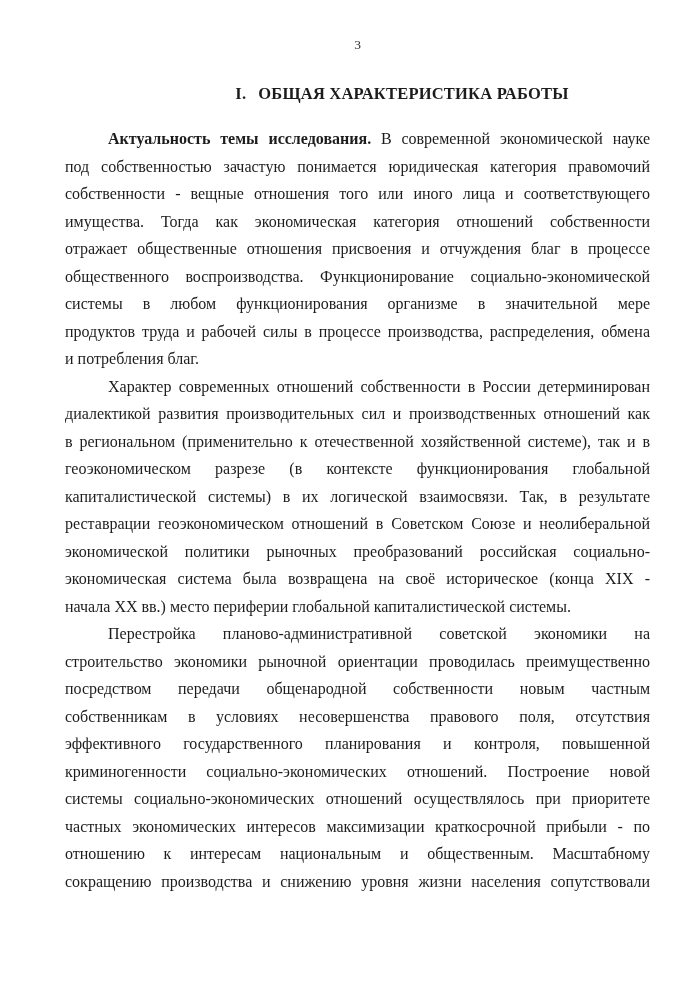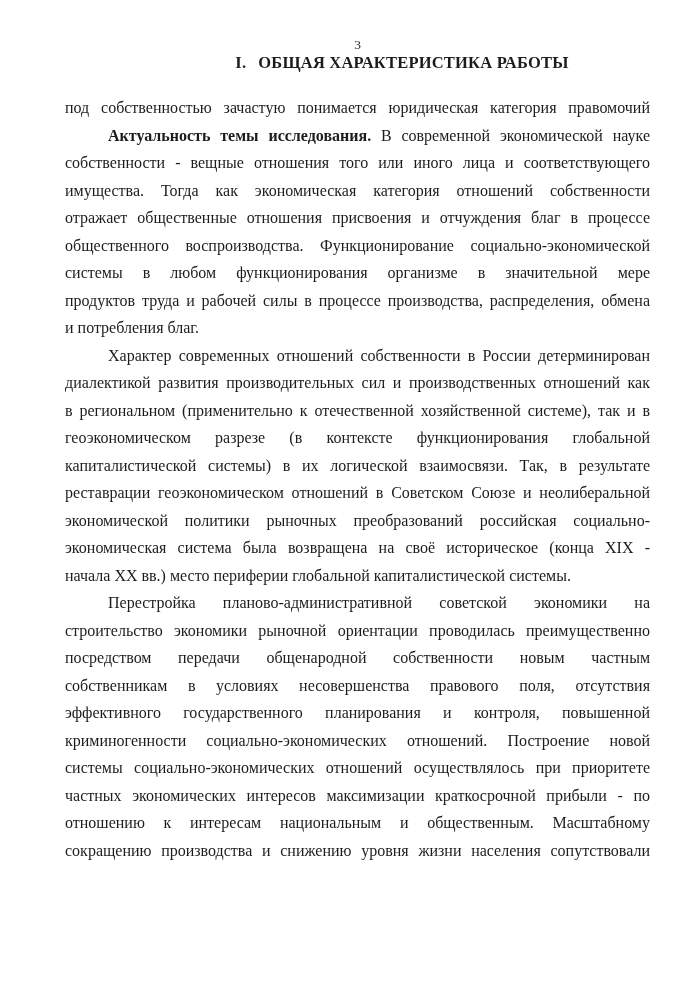--- a/index.html
+++ b/index.html
@@ -19,20 +19,21 @@
     color: #1c1c1c;
     overflow: hidden;
   }
   .page-number {
     text-align: center;
     font-size: 13.5px;
     line-height: 16px;
     color: #2a2a2a;
   }
   .heading {
+    margin-top: 31px;
     text-align: center;
     padding-left: 89px;
     font-weight: bold;
     font-size: 16.5px;
     line-height: 20px;
     letter-spacing: 0.2px;
     white-space: nowrap;
   }
   .heading .hgap {
     display: inline-block;
@@ -69,22 +70,22 @@
 <div class="page">
   <div class="page-number">3</div>
 
   <div class="heading">
     <span>I.</span><span class="hgap"></span><span>ОБЩАЯ ХАРАКТЕРИСТИКА РАБОТЫ</span>
   </div>
 
   <div class="document-body">
 
   <div class="paragraph">
+        <div class="line first"><span class="bold">Актуальность темы исследования.</span><span> В современной экономической науке</span></div>
         <div class="line"><span>под собственностью зачастую понимается юридическая категория правомочий</span></div>
-        <div class="line first"><span class="bold">Актуальность темы исследования.</span><span> В современной экономической науке</span></div>
         <div class="line"><span>собственности - вещные отношения того или иного лица и соответствующего</span></div>
         <div class="line"><span>имущества. Тогда как экономическая категория отношений собственности</span></div>
         <div class="line"><span>отражает общественные отношения присвоения и отчуждения благ в процессе</span></div>
         <div class="line"><span>общественного воспроизводства. Функционирование социально-экономической</span></div>
         <div class="line"><span>системы в любом функционирования организме в значительной мере</span></div>
         <div class="line"><span>продуктов труда и рабочей силы в процессе производства, распределения, обмена</span></div>
         <div class="line last"><span>и потребления благ.</span></div>
       </div>
       <div class="paragraph">
         <div class="line first"><span>Характер современных отношений собственности в России детерминирован</span></div>

